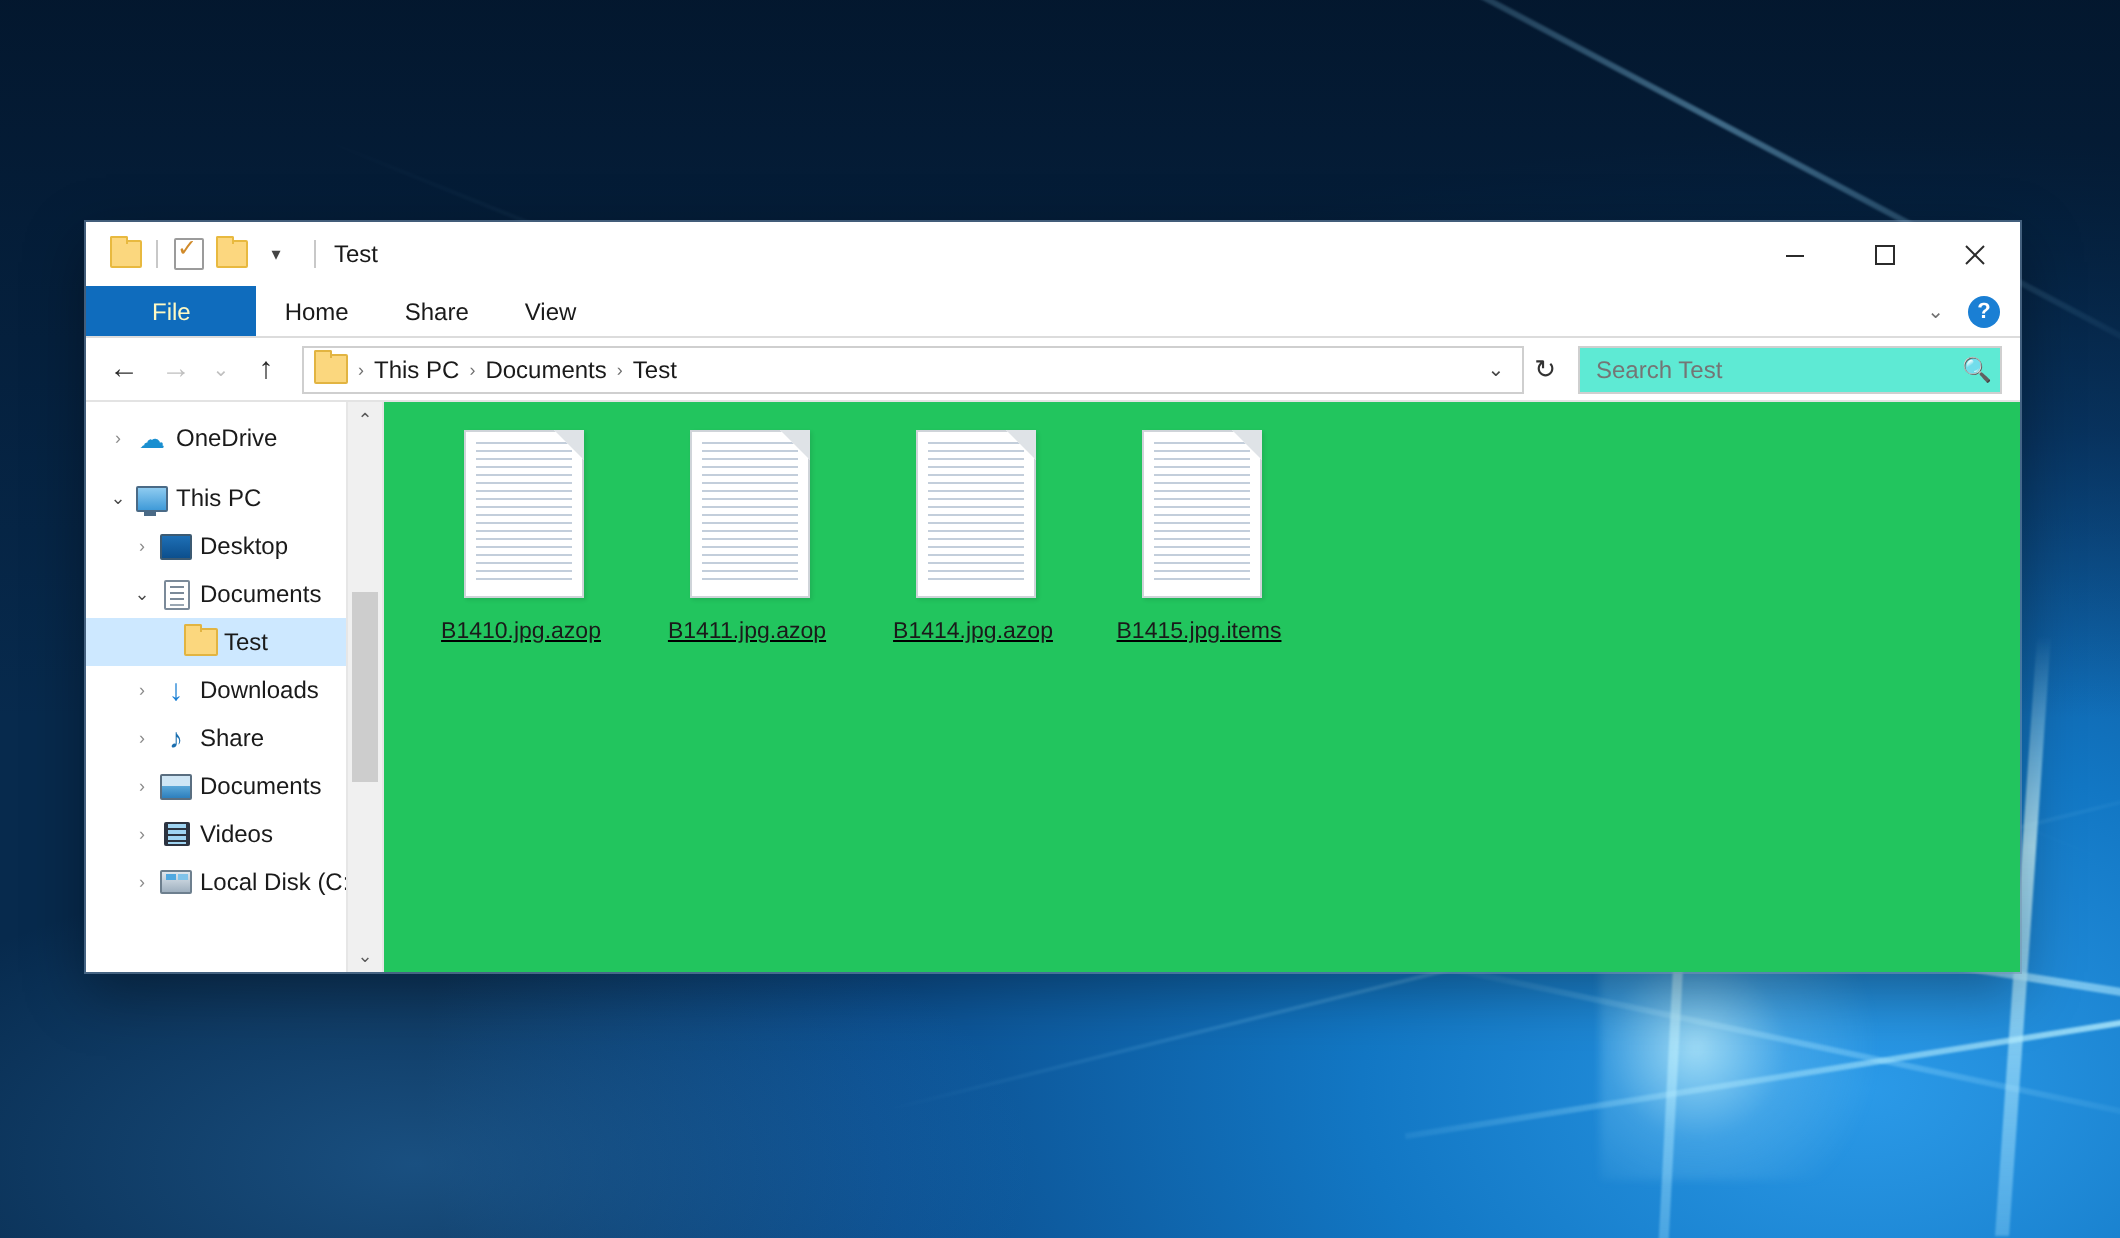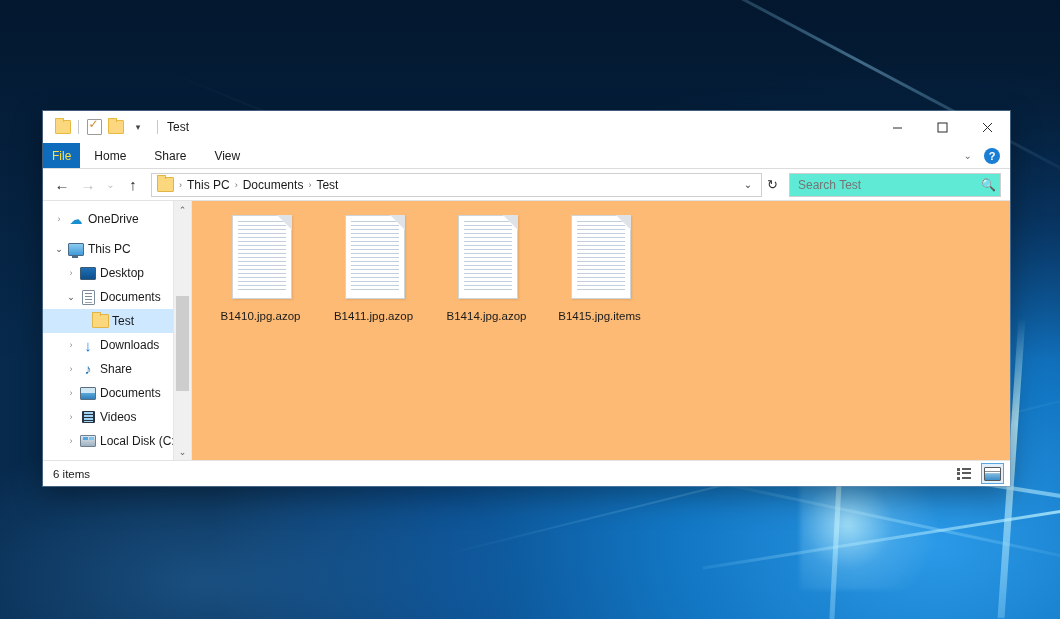--- a/index.html
+++ b/index.html
@@ -135,22 +135,22 @@
     background: #ffffff;
     border-bottom: 1px solid #dcdcdc;
     position: relative;
   }
   .rb-tab {
     display: flex; align-items: center; justify-content: center;
     font-size: 12px; color: #1a1a1a;
     padding: 0 14px; height: 25px;
   }
   .rb-tab.file {
-    background: #0f6cbd; color: #fde047;
-    padding: 0 9px;
+    background: #0f6cbd; color: #fef9c3;
+    padding: 0 33px;
   }
   .rb-right {
     position: absolute; right: 4px; top: 0; height: 25px;
     display: flex; align-items: center; gap: 6px;
   }
   .rb-caret { font-size: 10px; color: #707070; padding: 0 6px; }
   .help-icon {
     width: 16px; height: 16px; border-radius: 50%;
     background: #1a7fd4; color: #fff;
     font-size: 11px; font-weight: bold;
@@ -309,24 +309,25 @@
   .ns-up { top: 0; }
   .ns-down { bottom: 0; }
   .ns-thumb {
     position: absolute; left: 2px; width: 13px;
     top: 95px; height: 95px;
     background: #cdcdcd;
   }
 
   
   .content {
-    flex: 1 1 auto; background: #fdba74; position: relative;
+    flex: 1 1 auto; background: #22c55e; position: relative;
     padding: 14px 0 0 12px;
     display: flex; flex-wrap: wrap;
     align-content: flex-start;
+    text-decoration: underline;
   }
   .fitem {
     width: 113px; height: 118px;
     display: flex; flex-direction: column; align-items: center;
   }
   .fthumb { width: 70px; height: 88px; position: relative; }
   .page {
     position: absolute; left: 6px; top: 0;
     width: 58px; height: 82px;
     background: #ffffff;
@@ -620,33 +621,15 @@
                 <div class="fold-cut"></div>
                 <div class="fold"></div>
               </div>
           </div>
           <div class="fname">B1415.jpg.items</div>
         </div>
 
       </div>
     </div>
 
-    <div class="statusbar">
-      <div class="status-text">6 items</div>
-      <div class="view-btns">
-        <div class="vbtn">
-          <span class="icon-details">
-            <i class="sq" style="top:0"></i>
-              <i class="ln" style="top:0;width:9px"></i>
-            <i class="sq" style="top:4.5px"></i>
-              <i class="ln" style="top:4.5px;width:9px"></i>
-            <i class="sq" style="top:9px"></i>
-              <i class="ln" style="top:9px;width:9px"></i>
-          </span>
-        </div>
-        <div class="vbtn active">
-          <span class="icon-largeicons"></span>
-        </div>
-      </div>
-    </div>
 
   </div>
 </div>
 
 </body></html>

